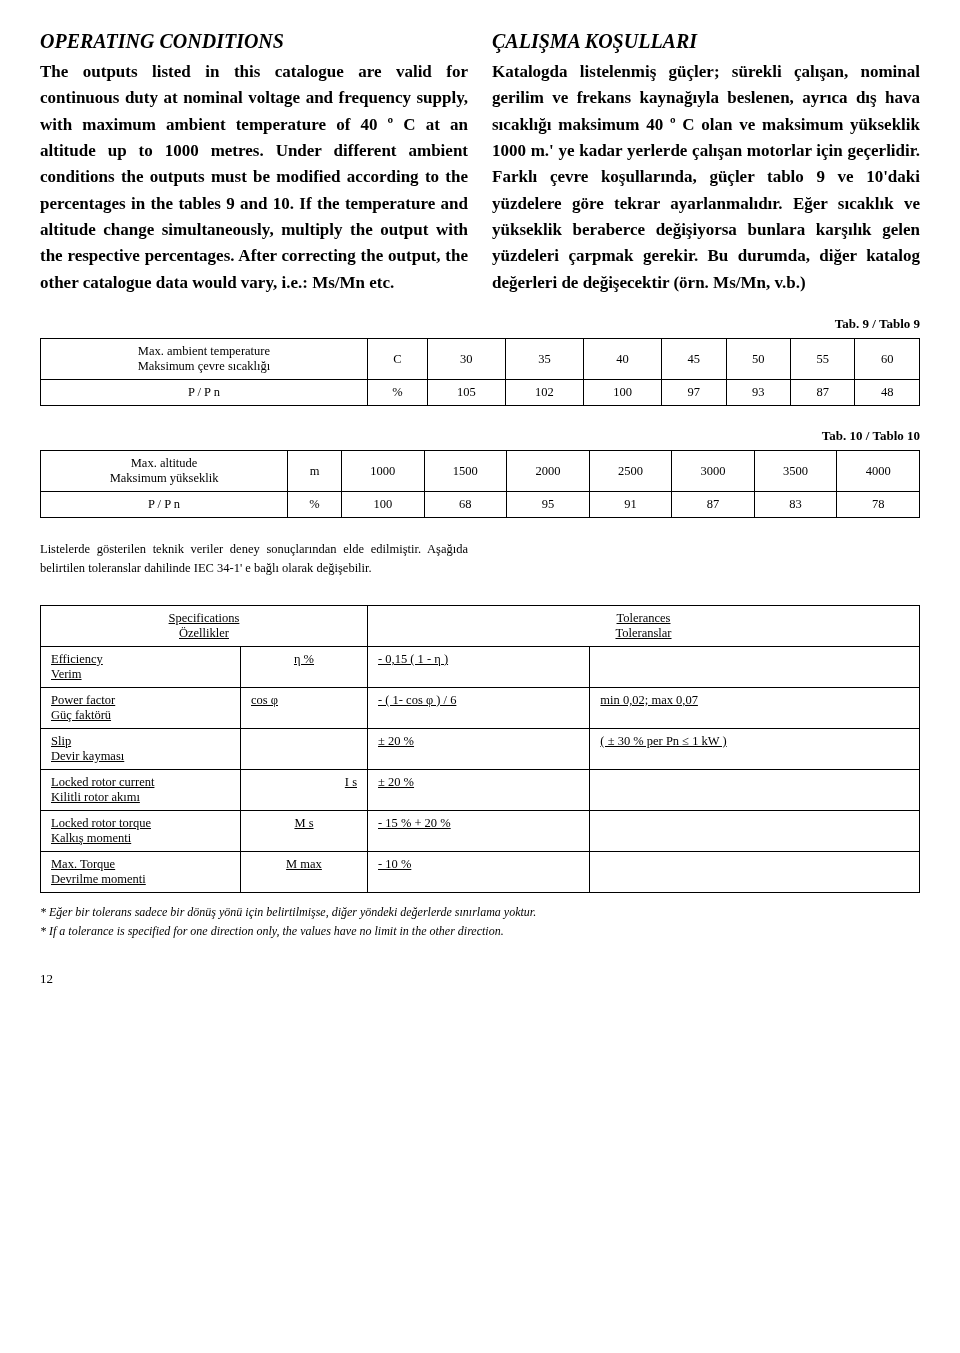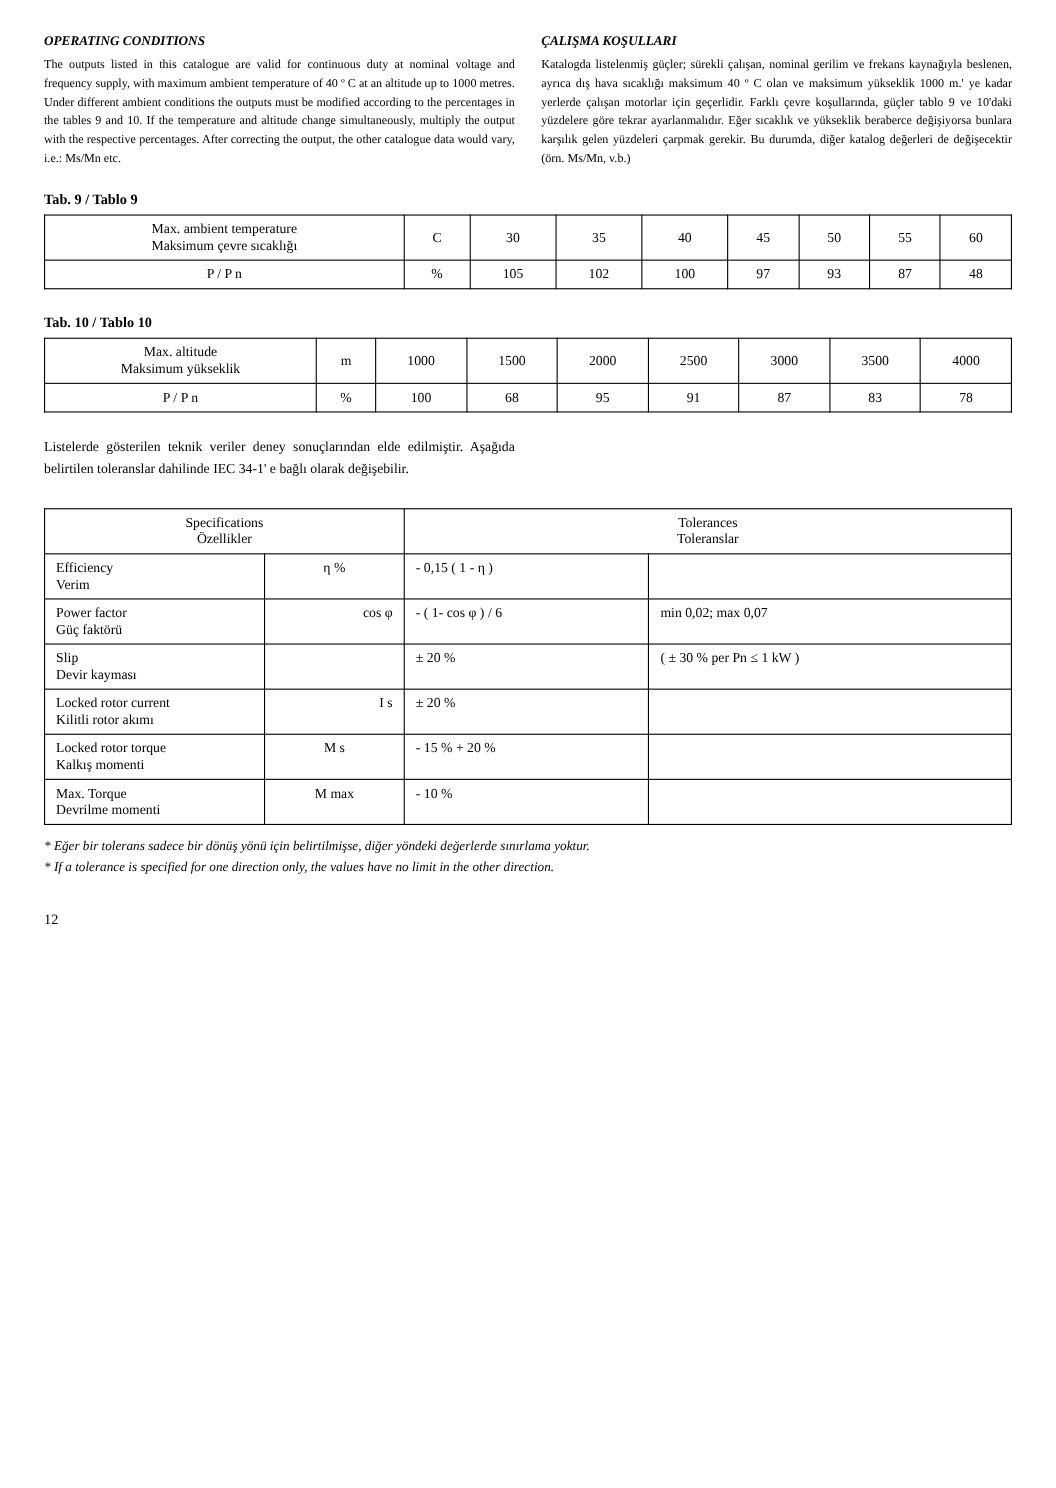--- a/index.html
+++ b/index.html
@@ -14,30 +14,31 @@
     }
     .two-col {
       display: grid;
       grid-template-columns: 1fr 1fr;
       gap: 24px;
       margin-bottom: 20px;
     }
     .section-title {
       font-weight: bold;
       font-style: italic;
-      font-size: 12px;
+      font-size: 20px;
       margin-bottom: 6px;
     }
     .section-body {
-      font-size: 11px;
+      font-size: 17px;
       line-height: 1.55;
       text-align: justify;
+      font-weight: bold;
     }
     .table-title {
-      text-align: left;
+      text-align: right;
       font-size: 13px;
       font-weight: bold;
       margin-bottom: 6px;
     }
     table.data-table {
       width: 100%;
       border-collapse: collapse;
       margin-bottom: 22px;
       padding-left: 25px;
     }
@@ -66,20 +67,21 @@
     table.tolerances-table {
       width: 100%;
       border-collapse: collapse;
       margin-bottom: 10px;
     }
     table.tolerances-table th, table.tolerances-table td {
       border: 1px solid #000;
       padding: 5px 10px;
       font-size: 12.5px;
       vertical-align: top;
+      text-decoration: underline;
     }
     table.tolerances-table th {
       text-align: center;
       font-weight: normal;
     }
     .spec-col { width: 200px; }
     .footnotes {
       font-size: 12px;
       font-style: italic;
       margin-top: 8px;
@@ -182,21 +184,21 @@
   </thead>
   <tbody id="tol-tbody">
   <tr>
     <td class="spec-col">Efficiency<br>Verim</td>
     <td style="text-align:center; white-space:nowrap;">η %</td>
     <td>- 0,15 ( 1 - η )</td>
     <td></td>
   </tr>
       <tr>
     <td class="spec-col">Power factor<br>Güç faktörü</td>
-    <td style="text-align:right; white-space:nowrap;">cos  φ</td>
+    <td style="text-align:left; white-space:nowrap;">cos  φ</td>
     <td>- ( 1- cos φ ) / 6</td>
     <td>min 0,02; max 0,07</td>
   </tr>
       <tr>
     <td class="spec-col">Slip<br>Devir kayması</td>
     <td style="text-align:center; white-space:nowrap;"></td>
     <td>± 20 %</td>
     <td>( ± 30 % per Pn ≤  1 kW )</td>
   </tr>
       <tr>

